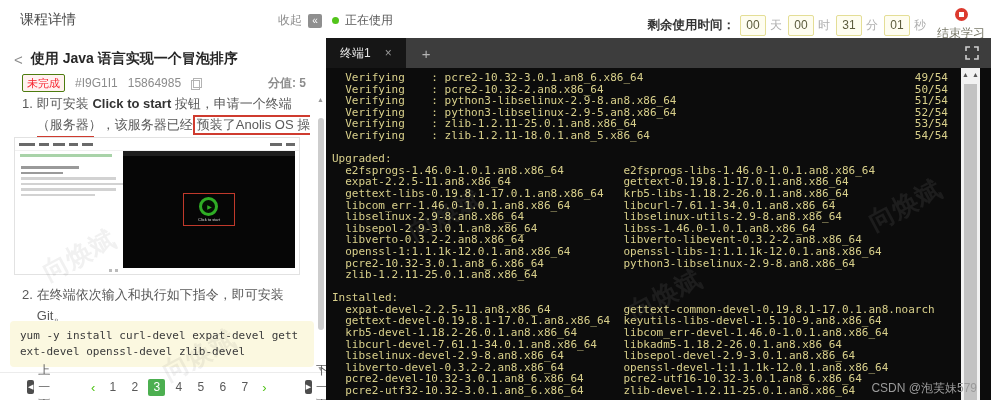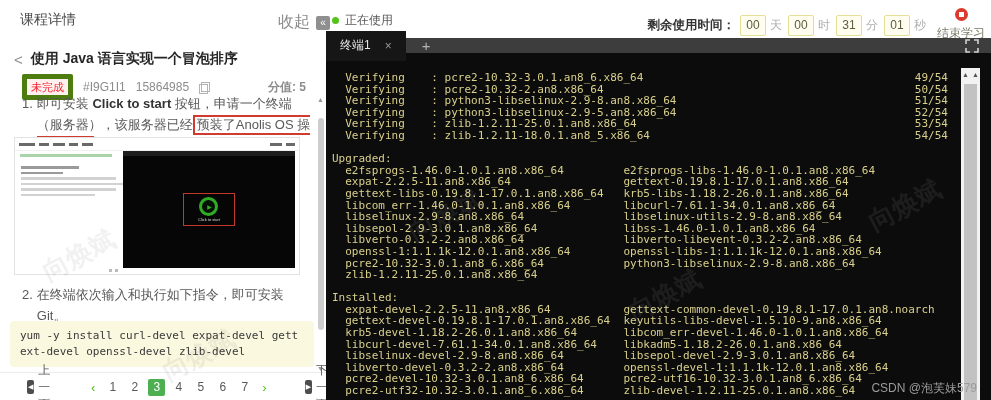--- a/index.html
+++ b/index.html
@@ -2,42 +2,42 @@
 <html><head>
 <meta charset="utf-8">
 <style>
   html,body{margin:0;padding:0;background:#888;}
   .app{position:relative;width:991px;height:400px;background:#1d4ed8;overflow:hidden;
        font-family:"Liberation Sans","DejaVu Sans",sans-serif;color:#333;}
   
   .hdr{position:absolute;top:0;left:0;right:0;height:38px;background:#fff;border-bottom:1px solid #ececec;}
   .hdr-title{position:absolute;left:20px;top:11px;font-size:14px;color:#4a4a4a;}
   .collapse{position:absolute;left:278px;top:12px;display:flex;align-items:center;gap:6px;cursor:pointer;}
-  .collapse .lbl{font-size:16px;color:#8c8c8c;text-align:right;}
+  .collapse .lbl{font-size:12px;color:#8c8c8c;text-align:right;}
   .badge-sq{width:14px;height:14px;border-radius:2px;background:#8f8f8f;color:#fff;font-size:10px;
             display:flex;align-items:center;justify-content:center;line-height:1;}
   .status{position:absolute;left:332px;top:12px;display:flex;align-items:center;gap:6px;}
   .dot{width:7px;height:7px;border-radius:50%;background:#52c41a;}
   .status .lbl{font-size:12px;color:#595959;}
   .timer{position:absolute;right:6px;top:8px;display:flex;align-items:center;gap:3px;}
   .timer .tl{font-size:12.5px;font-weight:bold;color:#333;margin-right:2px;}
   .tbox{min-width:20px;height:19px;padding:0 2px;background:#fefdf0;border:1px solid #e4de96;border-radius:2px;
         font-size:12px;color:#5c5c3d;display:flex;align-items:center;justify-content:center;}
   .tunit{font-size:12px;color:#b0b0b0;margin:0 3px 0 1px;}
   .endlearn{display:flex;align-items:center;gap:4px;margin-left:5px;cursor:pointer;flex-direction:column;}
   .stop-ic{width:13px;height:13px;border-radius:50%;background:#dc3a2e;position:relative;}
   .stop-ic::after{content:"";position:absolute;left:4px;top:4px;width:5px;height:5px;background:#fff;}
   .endlearn .lbl{font-size:12px;color:#7a7a6a;}
   
   .sidebar{position:absolute;top:38px;left:0;width:326px;height:362px;background:#fff;}
   .backrow{position:absolute;left:14px;top:12px;display:flex;align-items:center;gap:8px;}
   .backrow .chv{font-size:15px;color:#8c8c8c;cursor:pointer;}
   .backrow .ttl{font-size:14px;font-weight:600;color:#262626;}
   .metarow{position:absolute;left:22px;right:20px;top:36px;display:flex;align-items:center;gap:10px;}
-  .tag-red{font-size:11px;color:#f5222d;background:#fff1f0;border:5px solid #4d7c0f;border-radius:2px;padding:0 4px;line-height:16px;}
+  .tag-red{font-size:11px;color:#f5222d;background:#fff1f0;border:1px solid #4d7c0f;border-radius:2px;padding:0 4px;line-height:16px;}
   .meta-id,.meta-num,.score{font-size:12px;color:#8c8c8c;}
   .copy-ic{position:relative;width:10px;height:11px;display:inline-block;cursor:pointer;}
   .copy-ic::before{content:"";position:absolute;left:0;top:2px;width:7px;height:8px;border:1px solid #b3b3b3;background:#fff;}
   .copy-ic::after{content:"";position:absolute;left:2px;top:0;width:7px;height:8px;border:1px solid #b3b3b3;}
   .score{margin-left:auto;font-weight:bold;}
   .step{font-size:13px;color:#595959;line-height:21px;}
   .step1{position:absolute;left:22px;top:55px;width:290px;display:flex;gap:4px;}
   .stepnum{flex:0 0 auto;}
   .redbox{border:2px solid #cf3b2f;padding:0 3px 1px 2px;}
   .bold{font-weight:bold;color:#333;}
@@ -79,21 +79,21 @@
   .pv-ic{width:14px;height:14px;border-radius:2px;background:#4d4d4d;color:#fff;font-size:7px;
          display:flex;align-items:center;justify-content:center;}
   .pager .grp-prev{display:flex;align-items:center;gap:4px;margin-left:27px;cursor:pointer;}
   .pager .grp-next{display:flex;align-items:center;gap:4px;margin-left:34px;cursor:pointer;}
   .pages{display:flex;align-items:center;gap:5px;margin-left:30px;}
   .pgchv{color:#52c41a;font-size:13px;padding:0 4px;cursor:pointer;}
   .page{min-width:17px;height:17px;display:flex;align-items:center;justify-content:center;cursor:pointer;color:#595959;}
   .page.active{background:#4caf50;color:#fff;border-radius:2px;}
   
   .term{position:absolute;left:326px;top:38px;right:0;bottom:0;background:#0c0c0c;}
-  .tabbar{position:absolute;top:0;left:0;right:0;height:15px;background:#3d3d3d;display:flex;align-items:center;}
+  .tabbar{position:absolute;top:0;left:0;right:0;height:30px;background:#3d3d3d;display:flex;align-items:center;}
   .tab{height:30px;background:#161616;display:flex;align-items:center;gap:14px;padding:0 14px;cursor:pointer;}
   .tab .tlbl{font-size:12px;color:#e8e8e8;}
   .tab .tx{font-size:12px;color:#9a9a9a;cursor:pointer;}
   .tab-add{font-size:15px;color:#b5b5b5;margin-left:16px;cursor:pointer;}
   .fs{margin-left:auto;margin-right:12px;cursor:pointer;display:flex;}
   .term-body{position:absolute;top:30px;left:0;right:30px;bottom:0;overflow:hidden;cursor:text;}
   .term-body pre{margin:0;padding:4px 16px 0 6px;font-family:"DejaVu Sans Mono","Liberation Mono",monospace;
                  font-size:11px;line-height:11.6px;color:#d9d08b;white-space:pre;}
   .term-scroll{position:absolute;top:30px;right:11px;width:19px;bottom:0;background:#f2f2f2;}
   .term-scroll .ticons{display:flex;justify-content:center;gap:3px;padding-top:3px;font-size:7px;color:#555;}

